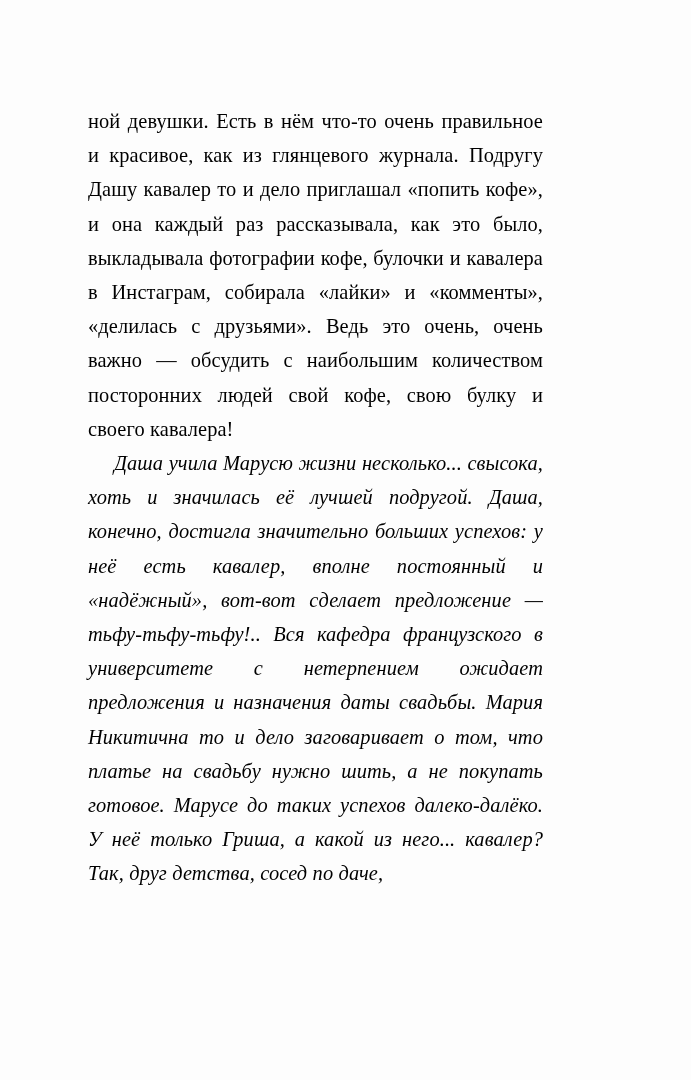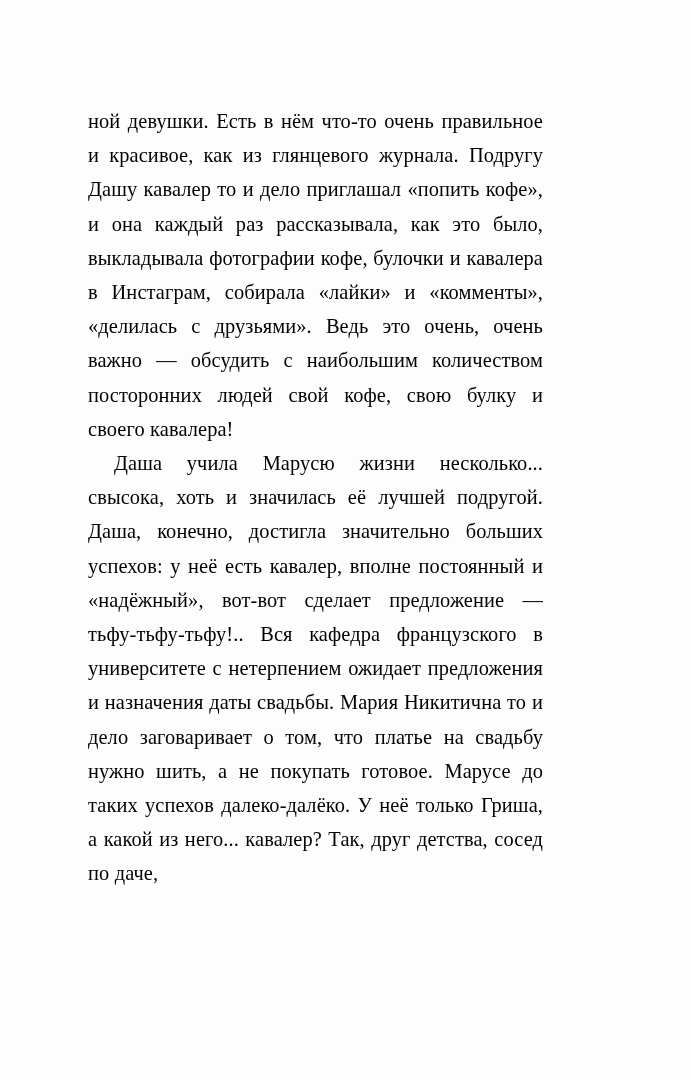--- a/index.html
+++ b/index.html
@@ -34,20 +34,21 @@
     margin: 0;
     font-size: 20.4px;
     line-height: 34.2px;
     text-align: justify;
     text-justify: inter-word;
     letter-spacing: 0.1px;
     word-spacing: 0.2px;
   }
   .para.indent {
     text-indent: 26px;
+    font-style: italic;
   }
   .running-head {
     position: absolute;
     right: 22px;
     top: 646px;
     width: 26px;
     height: 260px;
     display: flex;
     align-items: flex-start;
     justify-content: center;

